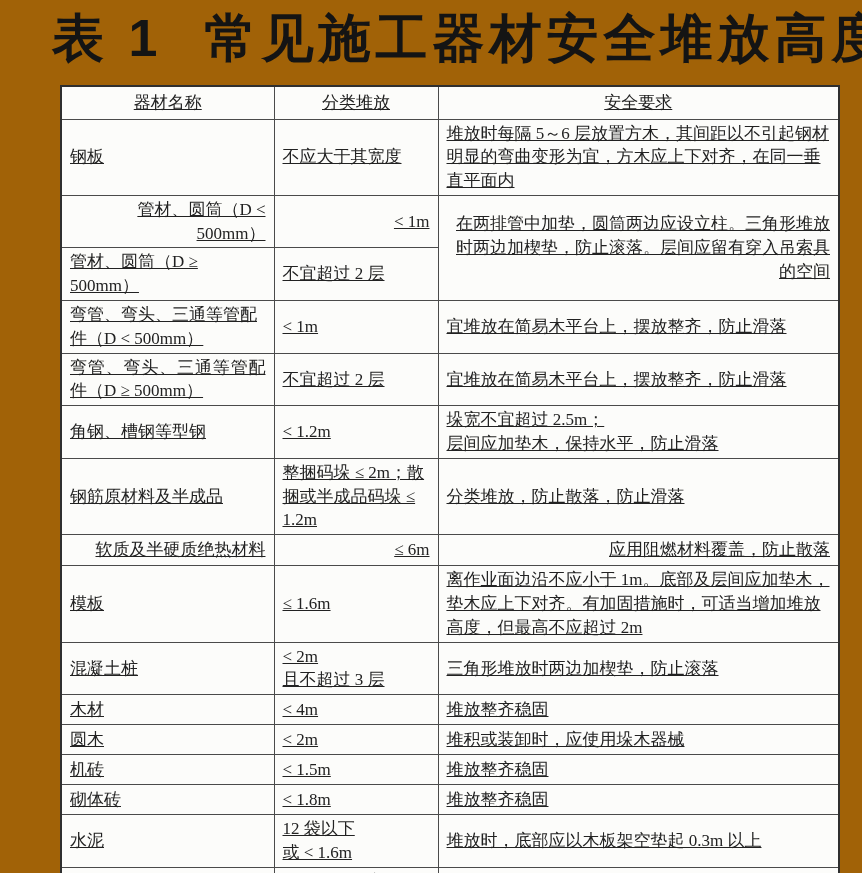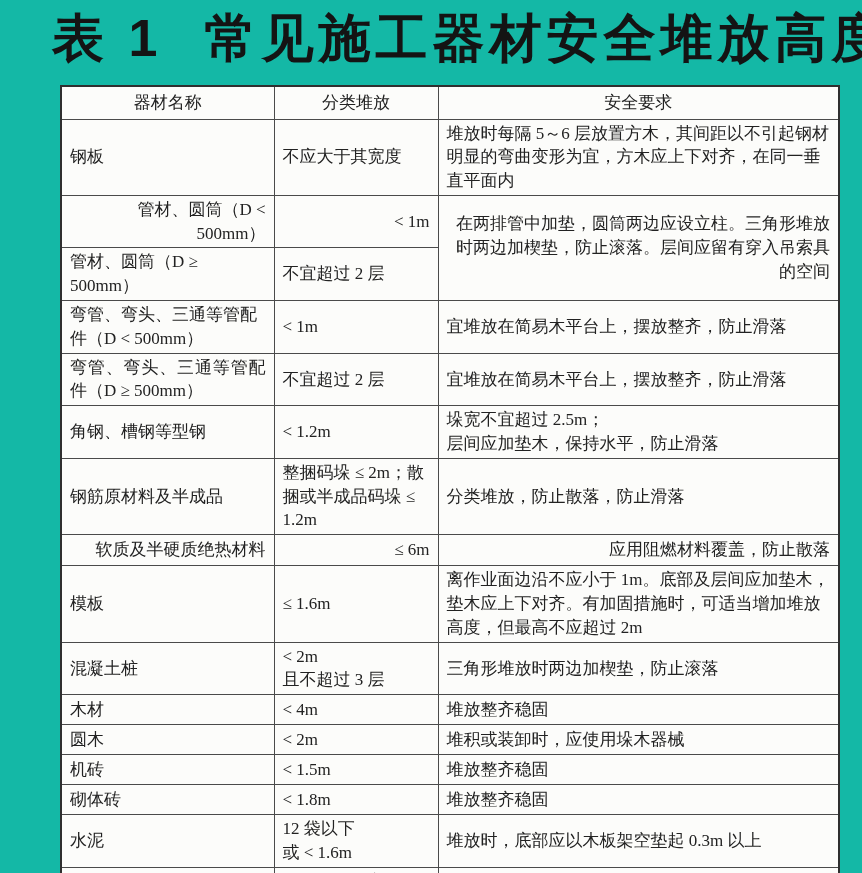--- a/index.html
+++ b/index.html
@@ -6,21 +6,21 @@
     margin: 0;
     padding: 0;
     background: #f4f4f1;
     font-family: "Liberation Serif", serif;
     color: #1f1f1f;
   }
   .page {
     position: relative;
     width: 862px;
     height: 873px;
-    background: #14b8a6;
+    background: #a16207;
     overflow: hidden;
   }
   .title {
     position: absolute;
     left: 52px;
     top: 4px;
     font-family: "Liberation Sans", sans-serif;
     font-weight: bold;
     font-size: 52px;
     letter-spacing: 5px;
@@ -41,20 +41,21 @@
     border: 2px solid #2f2f2f;
   }
   .materials th, .materials td {
     border: 1px solid #4a4a4a;
     font-size: 17px;
     font-weight: normal;
     padding: 2px 8px;
     vertical-align: middle;
     line-height: 1.4;
     color: #222;
+    text-decoration: underline;
   }
   .materials thead th {
     text-align: center;
   }
   .cell-name { padding-left: 12px; }
   .cell-height, .cell-req { white-space: pre-line; padding-left: 10px; margin-top: 20px; }
   .just { text-align: justify; }
   
   .h30 { height: 30px; }
   .h31 { height: 31px; text-align: right; }

